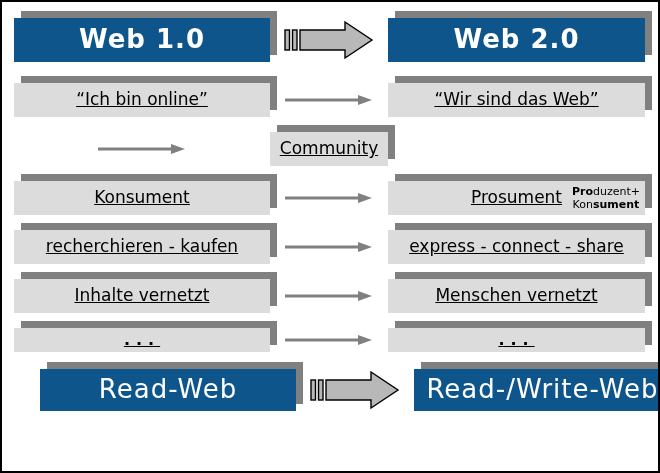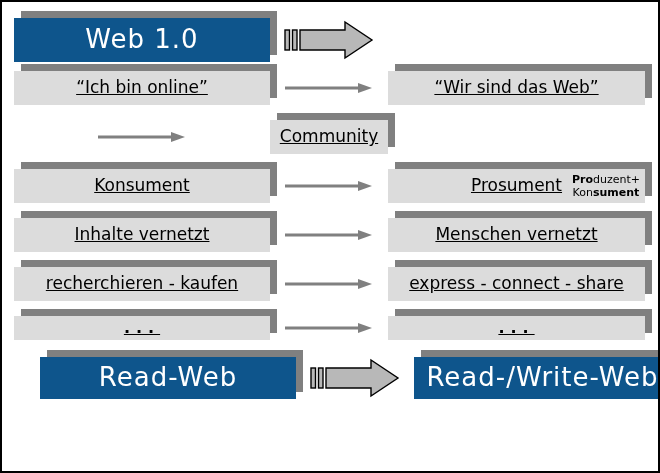--- a/index.html
+++ b/index.html
@@ -13,21 +13,21 @@
     padding:16px 13px 0 12px;
     overflow:hidden;
   }
 
   .row {
     display:grid;
     grid-template-columns:256px 118px 257px;
     height:34px;
     margin-bottom:15px;
   }
-  .row.header { height:44px; margin-bottom:9px; }
+  .row.header { height:44px; margin-bottom:21px;font-weight:bold; }
   .row.dots   { height:24px; margin-bottom:17px; }
   .row.footer { height:38px; margin-bottom:0;padding-left:26px; }
 
   .box {
     display:flex; align-items:center; justify-content:center;
     position:relative;
     box-shadow:7px -7px 0 #808080;
     text-align:center;
     line-height:1.05;
   }
@@ -62,20 +62,23 @@
   <div class="row header">
     <div class="box blue">
       <span>Web 1.0</span>
     </div>
     <div class="mid">
       <svg width="90" height="42" viewBox="0 0 90 42">
         <rect x="1" y="11" width="4.5" height="20" fill="#B8B8B8" stroke="#000" stroke-width="1.4"></rect>
         <rect x="8.5" y="11" width="4.5" height="20" fill="#B8B8B8" stroke="#000" stroke-width="1.4"></rect>
         <polygon points="16,11 61,11 61,3 88,21 61,39 61,31 16,31" fill="#B8B8B8" stroke="#000" stroke-width="1.4"></polygon>
       </svg>
+    </div>
+    <div class="box blue">
+      <span>Web 2.0</span>
     </div>
   </div>
 
   <div class="row">
     <div class="box gray">
       <span>“Ich bin online”</span>
     </div>
     <div class="mid">
       <svg width="88" height="12" viewBox="0 0 88 12">
         <line x1="0" y1="6" x2="74" y2="6" stroke="#808080" stroke-width="3"></line>
@@ -113,45 +116,45 @@
       <span>Prosument</span>
       <span class="note">
         <span><b>Pro</b><span>duzent+</span></span><br>
         <span><span>Kon</span><b>sument</b></span>
       </span>
     </div>
   </div>
 
   <div class="row">
     <div class="box gray">
+      <span>recherchieren - kaufen</span>
+    </div>
+    <div class="mid">
+      <svg width="88" height="12" viewBox="0 0 88 12">
+        <line x1="0" y1="6" x2="74" y2="6" stroke="#808080" stroke-width="3"></line>
+        <polygon points="73,1 87,6 73,11" fill="#808080"></polygon>
+      </svg>
+    </div>
+    <div class="box gray">
+      <span>express - connect - share</span>
+    </div>
+  </div>
+
+  <div class="row">
+    <div class="box gray">
       <span>Inhalte vernetzt</span>
     </div>
     <div class="mid">
       <svg width="88" height="12" viewBox="0 0 88 12">
         <line x1="0" y1="6" x2="74" y2="6" stroke="#808080" stroke-width="3"></line>
         <polygon points="73,1 87,6 73,11" fill="#808080"></polygon>
       </svg>
     </div>
     <div class="box gray">
       <span>Menschen vernetzt</span>
-    </div>
-  </div>
-
-  <div class="row">
-    <div class="box gray">
-      <span>recherchieren - kaufen</span>
-    </div>
-    <div class="mid">
-      <svg width="88" height="12" viewBox="0 0 88 12">
-        <line x1="0" y1="6" x2="74" y2="6" stroke="#808080" stroke-width="3"></line>
-        <polygon points="73,1 87,6 73,11" fill="#808080"></polygon>
-      </svg>
-    </div>
-    <div class="box gray">
-      <span>express - connect - share</span>
     </div>
   </div>
 
 
   <div class="row dots">
     <div class="box gray">
       <span>...</span>
     </div>
     <div class="mid">
       <svg width="88" height="12" viewBox="0 0 88 12">

